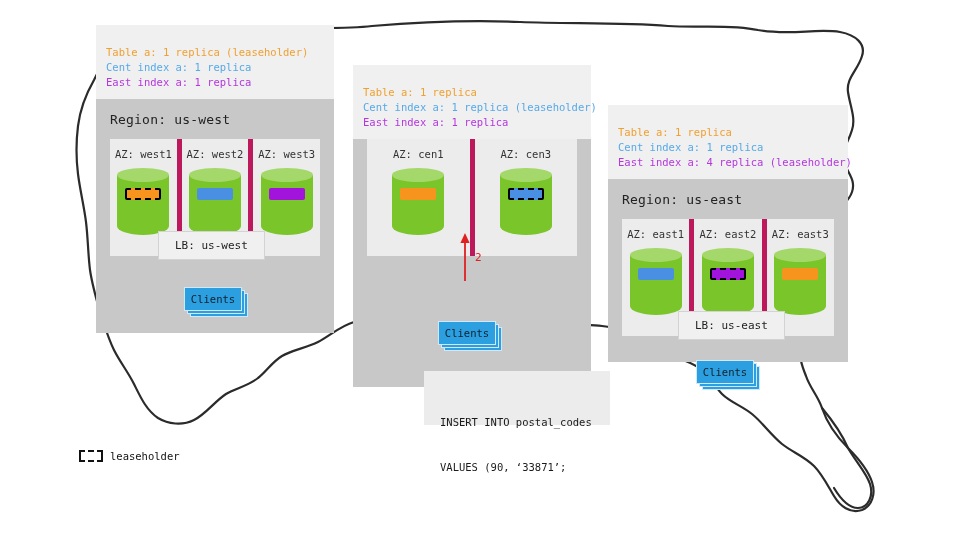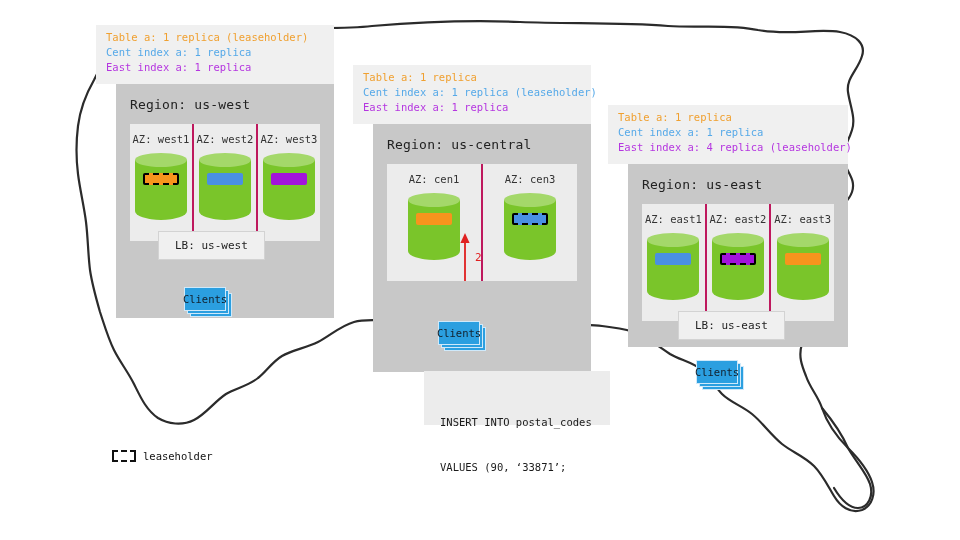--- a/index.html
+++ b/index.html
@@ -21,52 +21,51 @@
     width: 960px; height: 540px;
     pointer-events: none;
   }
 
   
   .region-panel {
     position: absolute;
   }
   .replica-legend {
     background: #f0f0f0;
-    padding: 5px 10px 9px 10px;
+    padding: 20px 10px 9px 10px;
     font-size: 10.5px;
     line-height: 15px;
     letter-spacing: 0px;
     white-space: nowrap;
   }
   .rl-table  { color: #f0a030; }
   .rl-cent   { color: #56a9e8; }
   .rl-east   { color: #b536e0; }
 
   .region-body {
     background: #c8c8c8;
     padding: 0;
     position: relative;
-    margin-left: 20px;
   }
   .region-title {
     font-size: 13px;
     color: #222;
     padding: 13px 0 12px 14px;
     letter-spacing: 0.2px;
   }
   .az-row {
     display: flex;
     background: #ececec;
     margin: 0 14px;
   }
   .az-cell {
     flex: 1 1 0;
     text-align: center;
     padding: 9px 0 14px 0;
-    border-right: 2px solid #be185d;
+    border-right: 5px solid #be185d;
     position: relative;
   }
   .az-cell:last-child { border-right: none; }
   .az-label {
     font-size: 10.5px;
     color: #333;
     margin-bottom: 8px;
   }
 
   
@@ -116,21 +115,21 @@
   }
 
   
   .clients {
     position: absolute;
     width: 62px;
     height: 26px;
   }
   .clients .sheet {
     position: absolute;
-    width: 42px;
+    width: 58px;
     height: 24px;
     background: #2b9fe0;
     border: 1px solid #cfe9fa;
     box-sizing: border-box;
   }
   .clients .s3 { left: 6px; top: 6px; }
   .clients .s2 { left: 3px; top: 3px; }
   .clients .s1 { left: 0px; top: 0px;
     color: #12202c;
     font-size: 10.5px;
@@ -261,21 +260,20 @@
     </div>
   </div>
 
   <div class="region-panel" id="panel-central" style="left:353px; top:65px; width:238px;">
     <div class="replica-legend">
       <div class="rl-table">Table a: 1 replica</div>
       <div class="rl-cent">Cent index a: 1 replica (leaseholder)</div>
       <div class="rl-east">East index a: 1 replica</div>
     </div>
     <div class="region-body" style="height:248px;">
-      <div class="region-title">Region: us-central</div>
       <div class="az-row">
         <div class="az-cell">
           <div class="az-label">AZ: cen1</div>
           <div class="cyl">
             <div class="body"></div>
             <div class="top"></div>
             <div class="bar" style="background:#f7941d;"></div>
           </div>
         </div>
         <div class="az-cell">
@@ -345,18 +343,18 @@
       </div>
     </div>
     <div class="lb-box" style="left:70px; top:206px;">LB: us-east</div>
     <div class="clients" style="left:88px; top:255px;">
       <div class="sheet s3"></div>
       <div class="sheet s2"></div>
       <div class="sheet s1">Clients</div>
     </div>
   </div>
 
-  <div class="legend" style="left:112px; top:450px;">
+  <div class="legend" style="left:79px; top:450px;">
     <div class="swatch"></div>
     <div class="lbl">leaseholder</div>
   </div>
 
 </div>
 
 </body></html>

